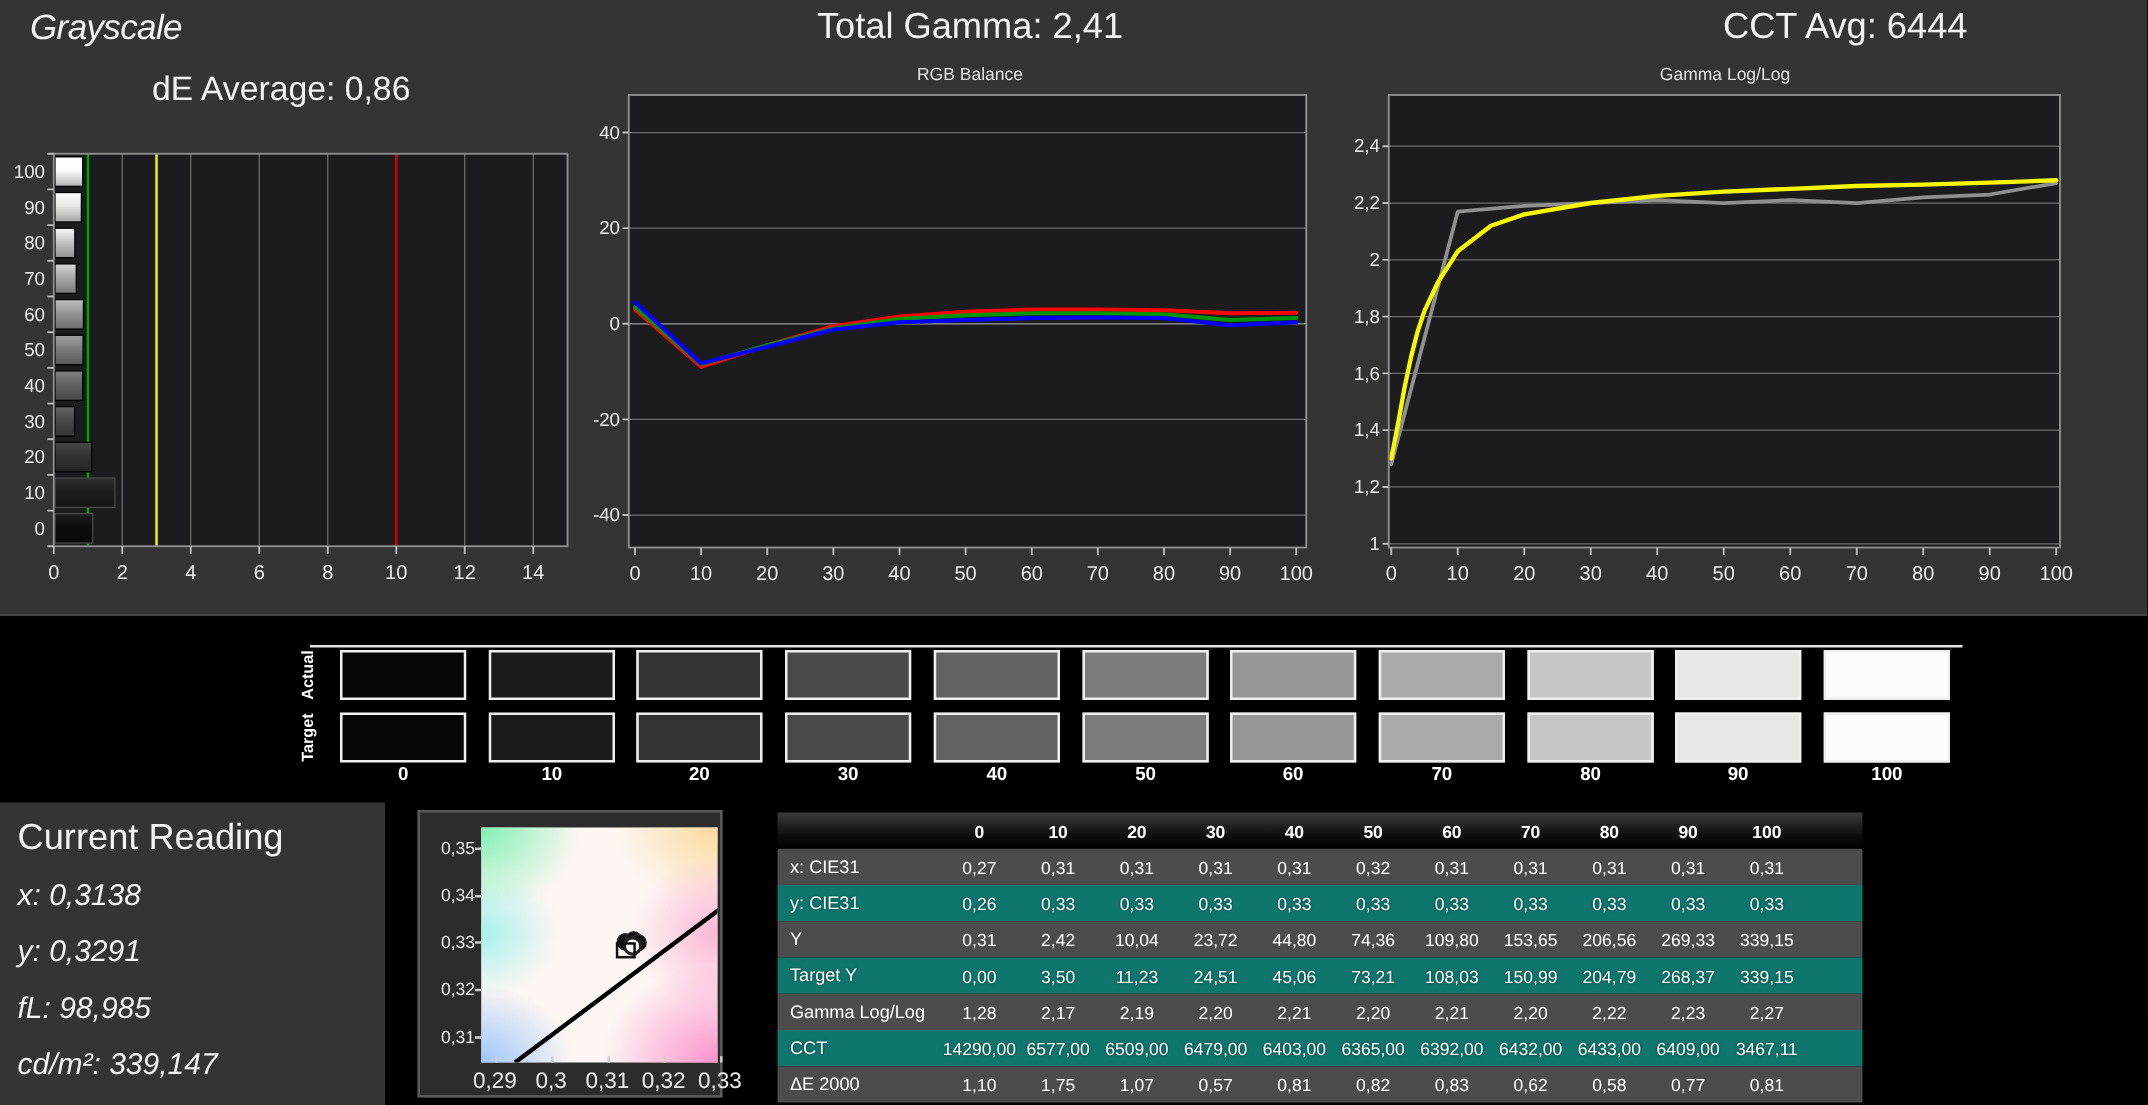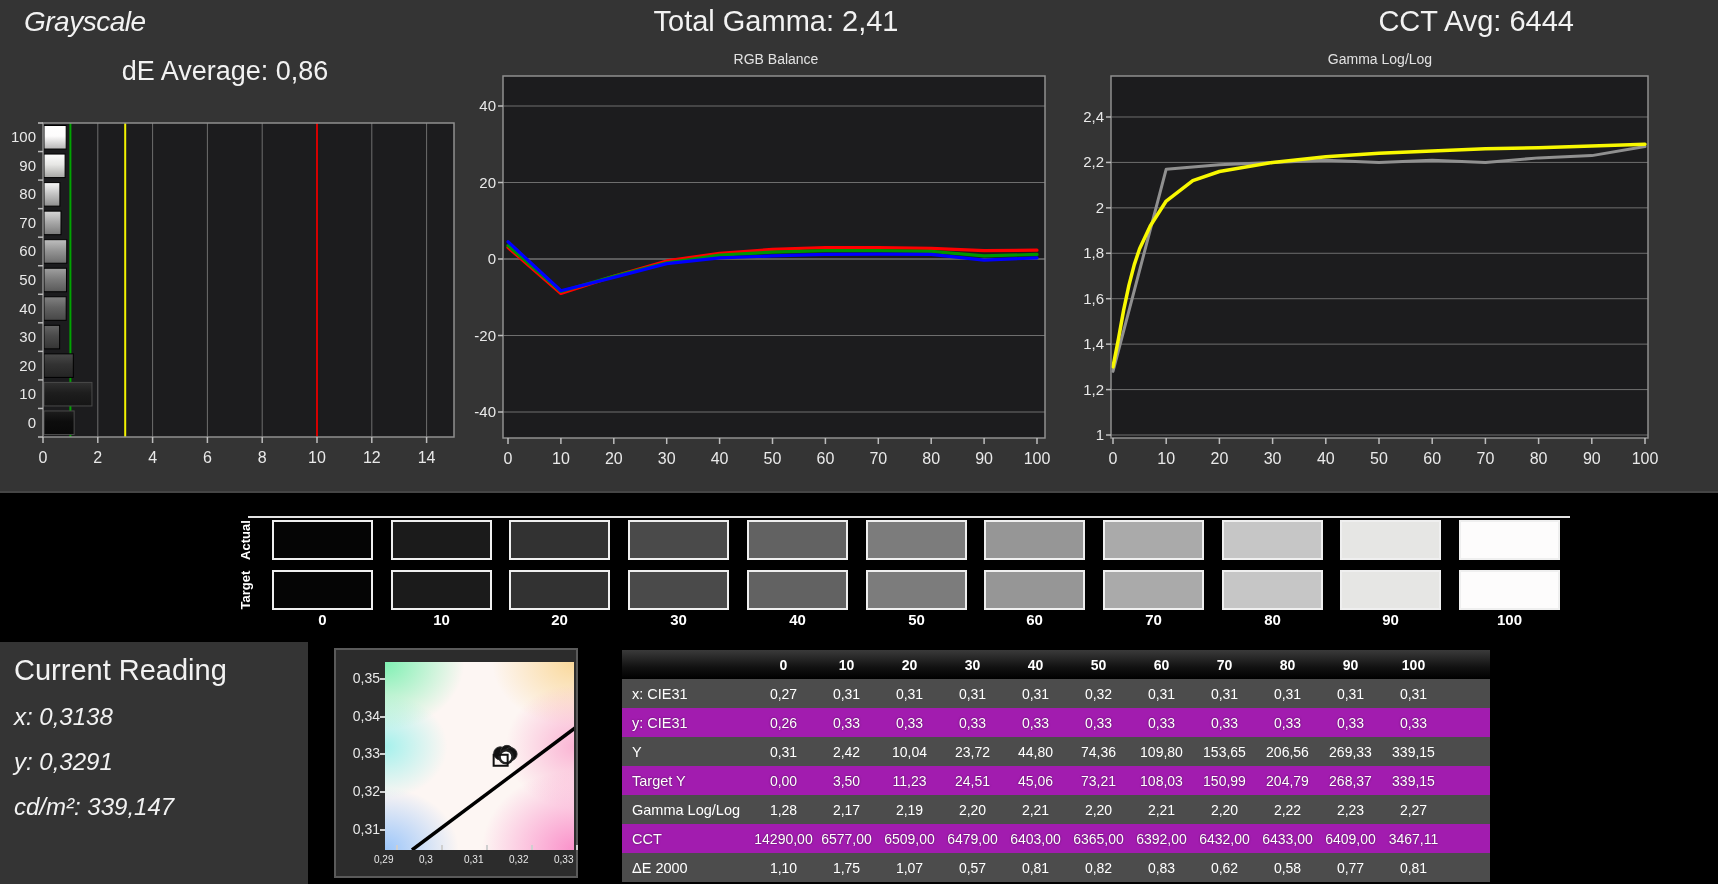--- a/index.html
+++ b/index.html
@@ -30,29 +30,29 @@
   .cie-plot{position:absolute;left:49px;top:12px;width:189px;height:188px;
     background:
       radial-gradient(ellipse 70% 60% at 0% 0%, rgba(120,240,175,.95), rgba(120,240,175,0) 60%),
       radial-gradient(ellipse 60% 50% at 0% 45%, rgba(150,240,235,.85), rgba(150,240,235,0) 55%),
       radial-gradient(ellipse 65% 55% at 0% 100%, rgba(150,195,250,.95), rgba(150,195,250,0) 60%),
       radial-gradient(ellipse 75% 65% at 100% 100%, rgba(250,140,200,.95), rgba(250,140,200,0) 65%),
       radial-gradient(ellipse 60% 55% at 100% 45%, rgba(250,165,205,.8), rgba(250,165,205,0) 60%),
       radial-gradient(ellipse 70% 55% at 100% 0%, rgba(250,215,150,.95), rgba(250,215,150,0) 62%),
       #fdf6f3;}
   .cie-ylab{position:absolute;left:0;width:44px;text-align:right;font-size:14px;color:#e8e8e8;}
-  .cie-xlab{position:absolute;top:204px;width:44px;font-size:10px;color:#e8e8e8;}
+  .cie-xlab{position:absolute;top:204px;width:44px;text-align:center;font-size:18px;color:#e8e8e8;}
   .cie-ytick{position:absolute;width:5px;height:2px;background:#cfcfcf;}
   .cie-xtick{position:absolute;width:2px;height:5px;background:#cfcfcf;}
 
   .gs-table{position:absolute;left:622px;top:650px;width:868px;}
   .trow{display:flex;width:868px;height:29px;align-items:center;font-size:14px;color:#fff;}
   .trow-head{background:linear-gradient(180deg,#3a3a3a 0%,#111 60%,#000 100%);font-weight:bold;}
   .trow-dark{background:#4c4c4c;}
-  .trow-light{background:#a21caf;text-shadow:0 0 2px rgba(0,0,0,.55);}
+  .trow-light{background:#0f766e;text-shadow:0 0 2px rgba(0,0,0,.55);}
   .tlabel{width:130px;padding-left:10px;box-sizing:border-box;font-size:14.5px;}
   .tcell{width:63px;text-align:center;}
 </style>
 </head>
 <body>
 
 <div id="app">
 
   <div class="top-section">
     <div class="h-main">Grayscale</div>
@@ -320,20 +320,21 @@
         <div class="swatch" style="left: 1459px; top: 27px; background: rgb(253, 252, 252);"></div>
         <div class="swatch" style="left: 1459px; top: 77px; background: rgb(253, 252, 252);"></div>
         <div class="lvl-label" style="left: 1459px;">100</div>
       </div>
   </div>
 
   <div class="panel-reading">
     <div class="pr-title">Current Reading</div>
     <div class="pr-item">x: 0,3138</div>
     <div class="pr-item">y: 0,3291</div>
+    <div class="pr-item">fL: 98,985</div>
     <div class="pr-item">cd/m²: 339,147</div>
   </div>
 
   <div class="cie-panel">
     <div class="cie-plot">
       <svg id="cie-svg" style="left:0;top:0;" width="189" height="188">
           <line x1="27.000000000000036" y1="188" x2="195.30000000000007" y2="62.04000000000006" stroke="#000" stroke-width="3.5"></line>
           <circle cx="115.19999999999985" cy="91.36799999999998" r="6.5" fill="#111" stroke="#333" stroke-width="1"></circle>
           <circle cx="121.94999999999986" cy="89.86399999999993" r="6.5" fill="#111" stroke="#333" stroke-width="1"></circle>
           <circle cx="125.54999999999997" cy="92.1200000000001" r="6.5" fill="#111" stroke="#333" stroke-width="1"></circle>

